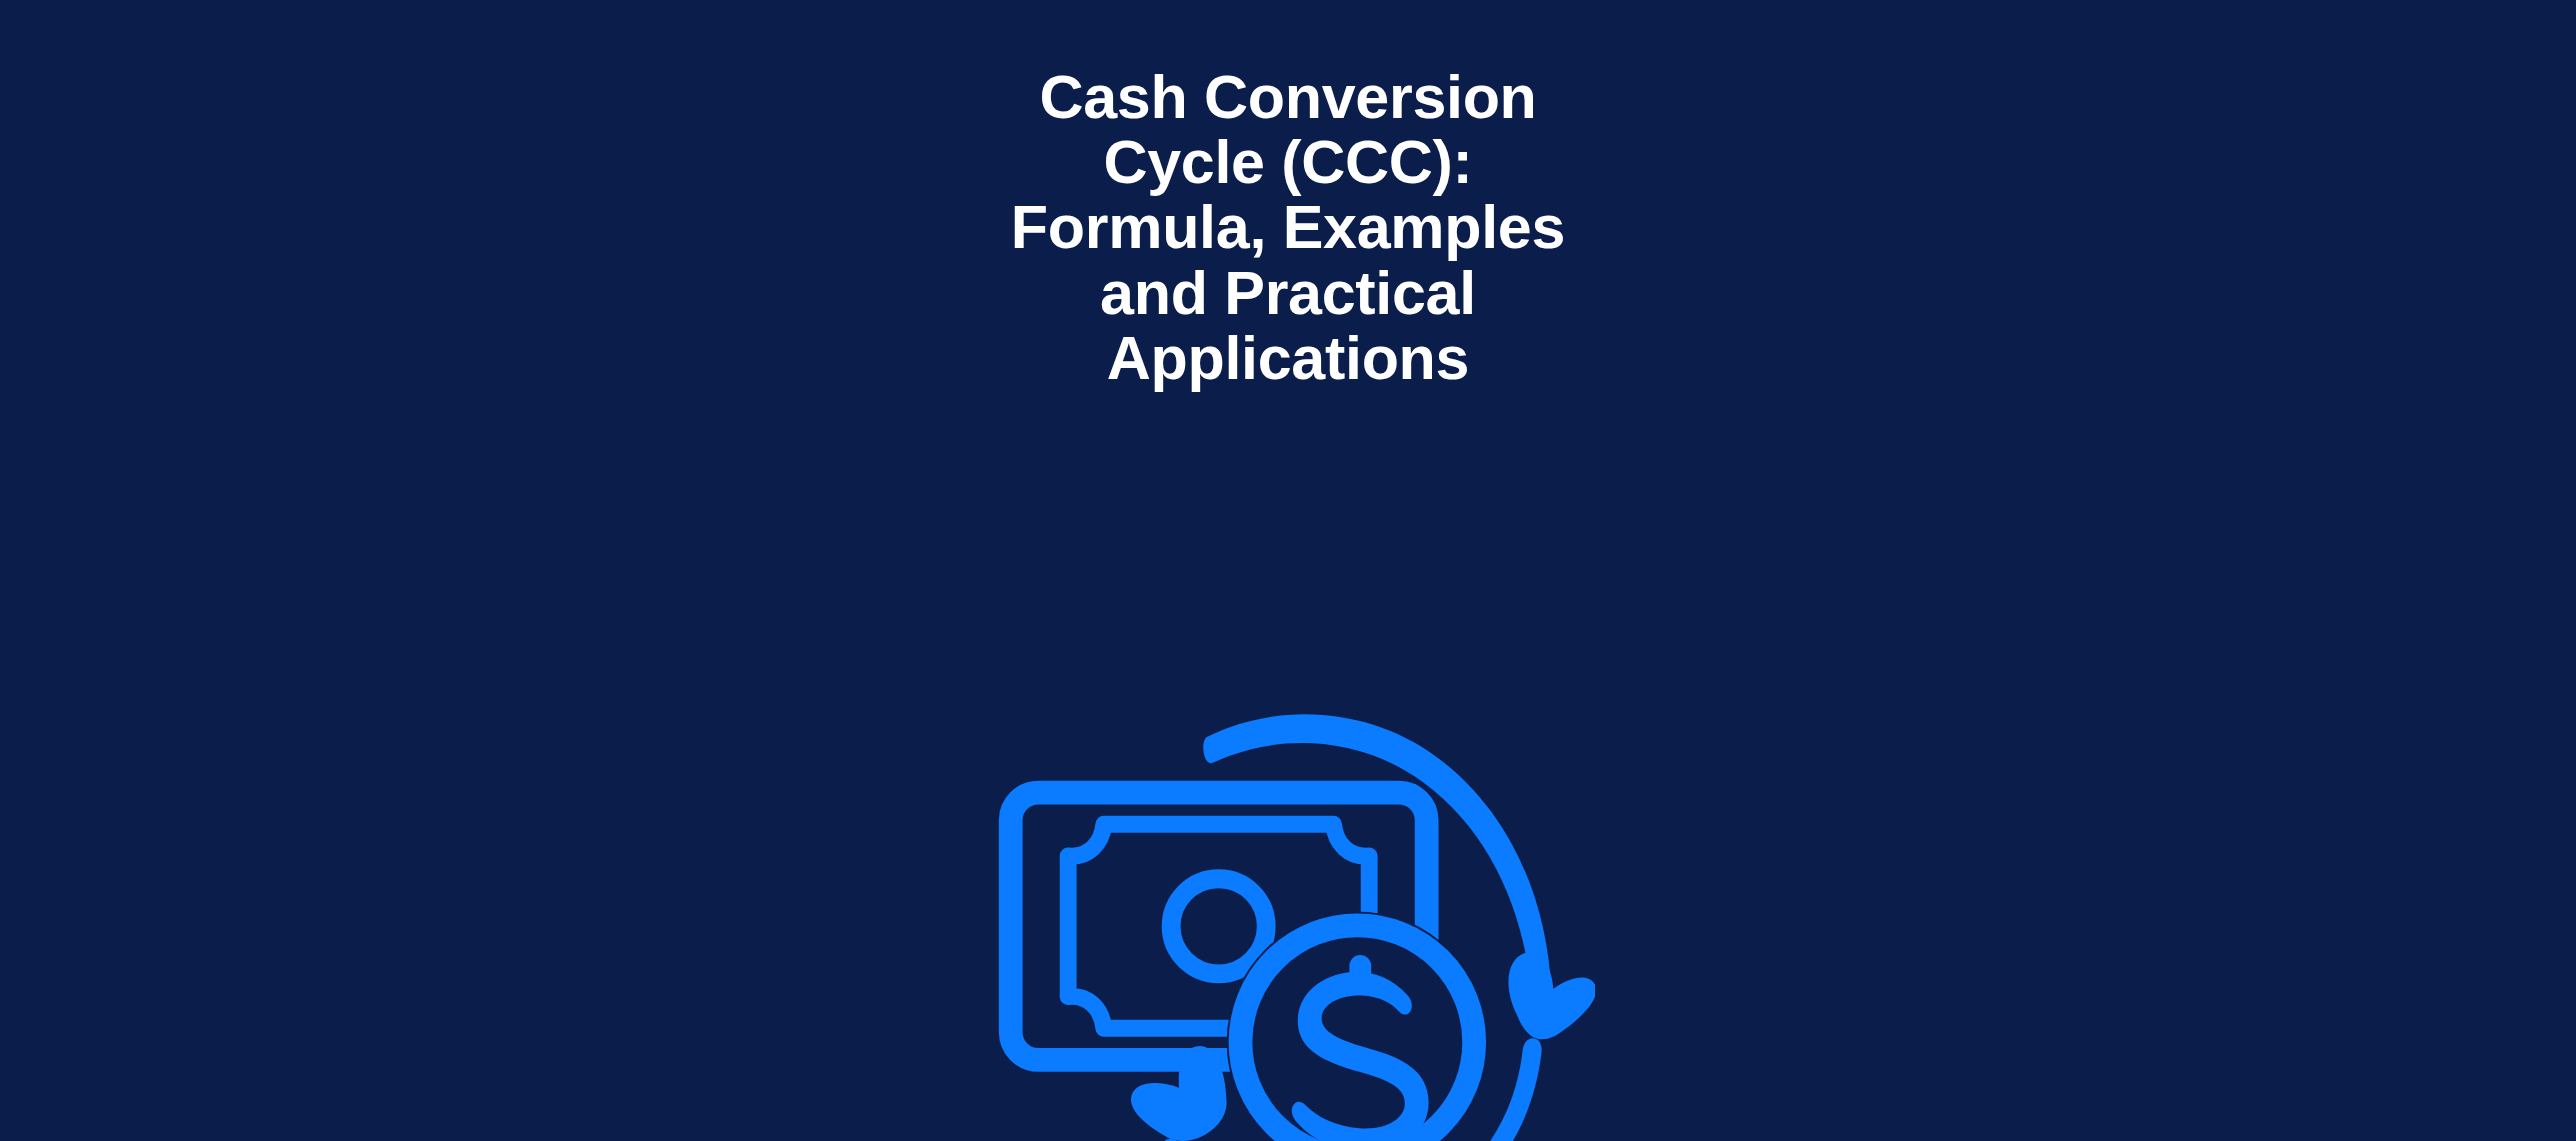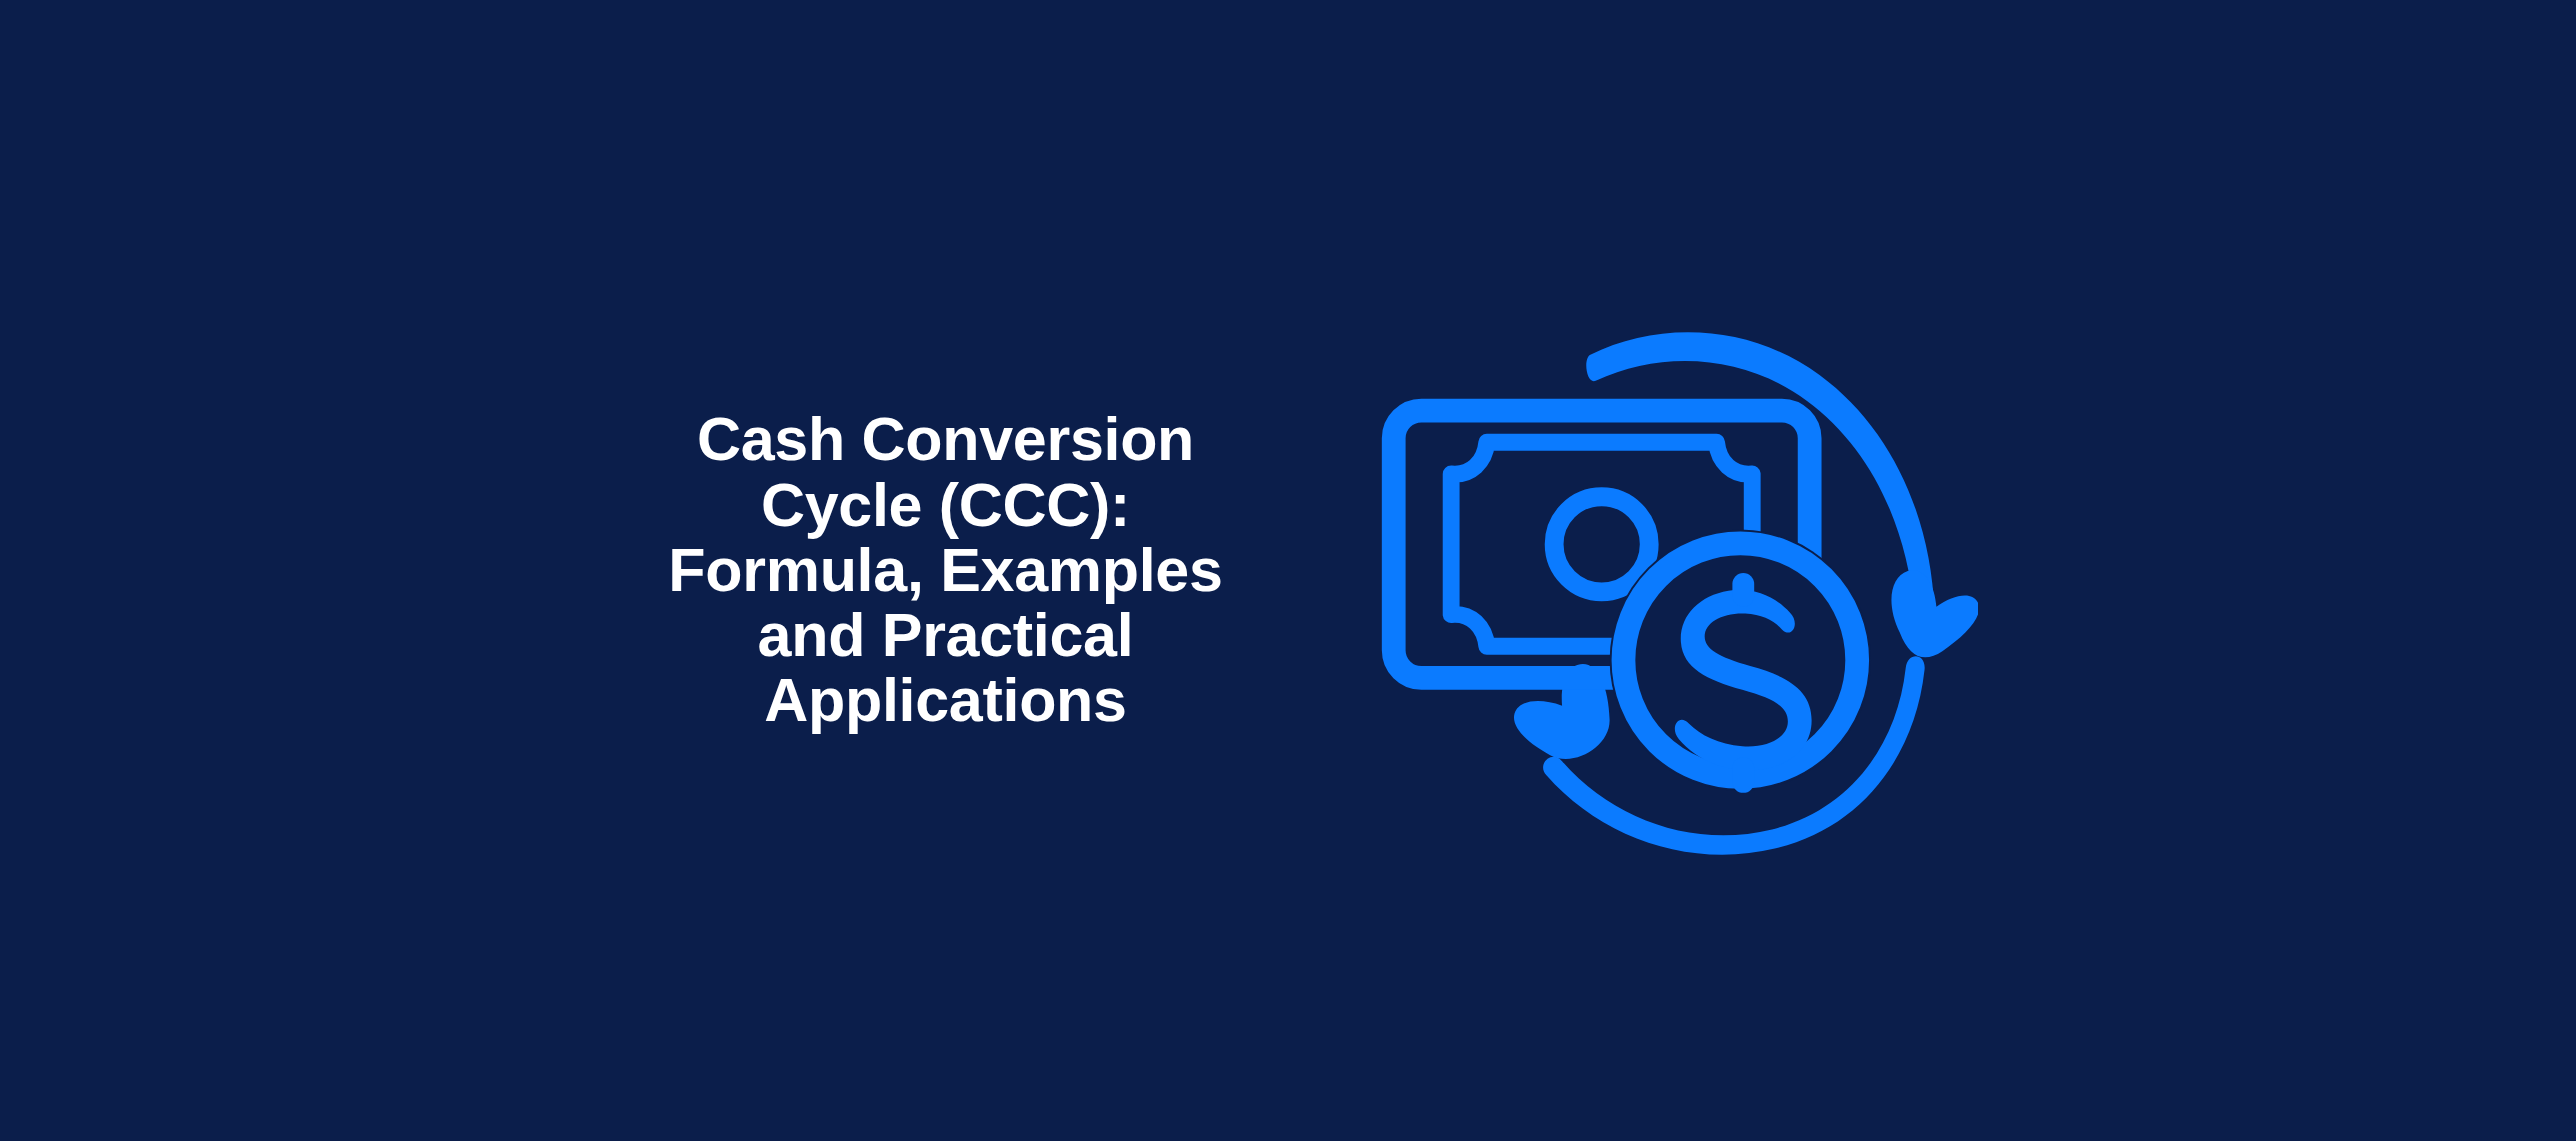--- a/index.html
+++ b/index.html
@@ -23,20 +23,21 @@
   }
 
   
   #content {
     position: absolute;
     left: 0;
     top: 0;
     width: 2576px;
     height: 1141px;
     display: flex;
+    flex-direction: column;
     align-items: center;
     justify-content: center;
     gap: 71px;
     border-radius: 21px;
   }
 
   
   #headline-block {
     width: 694px;
     flex: 0 0 694px;

